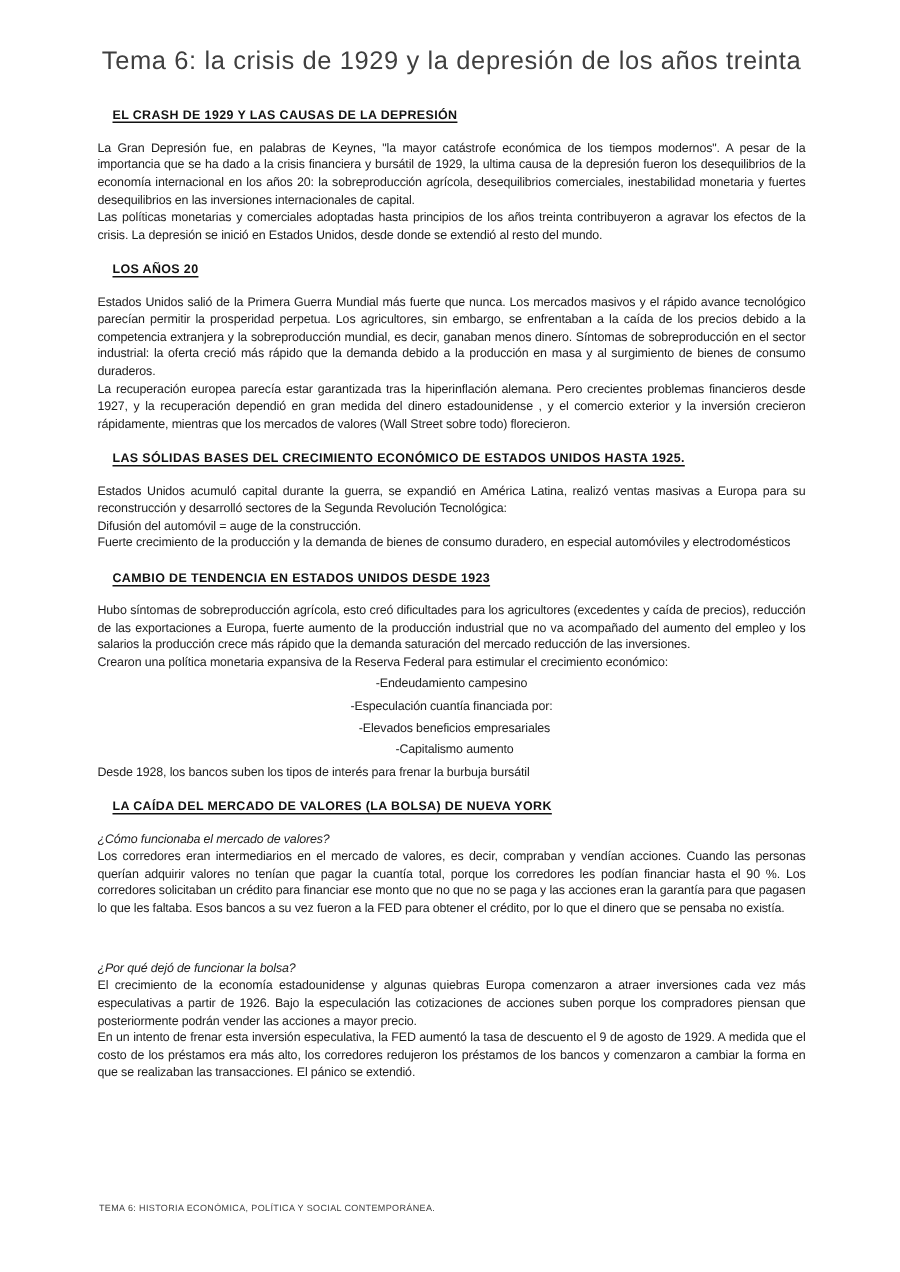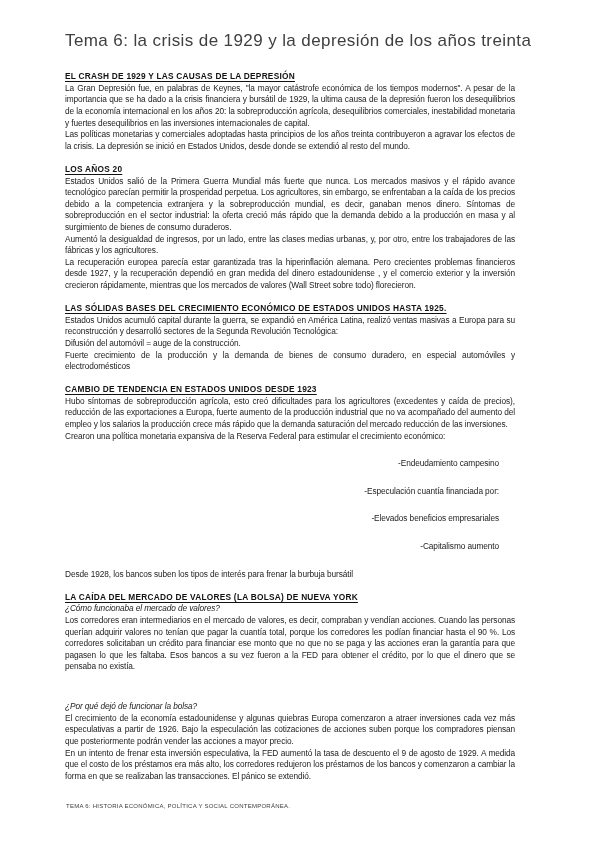--- a/index.html
+++ b/index.html
@@ -2,50 +2,50 @@
 <html><head>
 <meta charset="utf-8">
 <style>
   html, body { margin: 0; padding: 0; background: #ffffff; }
   .page {
     position: relative;
     width: 600px;
     height: 848px;
     background: #ffffff;
     box-sizing: border-box;
-    padding: 30px 85px 0 65px;
+    padding: 30px 63px 0 65px;
     font-family: "Liberation Sans", sans-serif;
     color: #1c1c1c;
     overflow: hidden;
   }
   .title {
     margin: 0 0 20px 0;
     font-size: 17px;
     font-weight: 400;
     letter-spacing: 0.4px;
     color: #3f3f3f;
     text-align: center;
     line-height: 1.25;
     white-space: nowrap;
   }
   .content { font-size: 8.3px; line-height: 11.6px; letter-spacing: -0.1px; }
   .doc-section { margin: 11.6px 0 0 0; }
   .doc-section:first-child { margin-top: 0; }
   .heading {
-    margin: 0;
+    margin: 10px;
     font-size: 8.3px;
     font-weight: 700;
     letter-spacing: 0.25px;
     color: #111111;
     text-decoration: underline;
     text-underline-offset: 1.5px;
   }
   .para { margin: 0; text-align: justify; }
   .para-left { margin: 0; text-align: left; font-style: italic; }
-  .list-item { margin: 16px; text-align: right; }
+  .list-item { margin: 3px; text-align: center; }
   .list-item.sub { padding-left: 4px; }
   .gap { height: 11.6px; }
   .footer {
     position: absolute;
     left: 66px;
     top: 803px;
     font-size: 6px;
     letter-spacing: 0.25px;
     color: #3c3c3c;
   }
@@ -57,21 +57,20 @@
   <h1 class="title">Tema 6: la crisis de 1929 y la depresión de los años treinta</h1>
   <main class="content" id="sections">
       <section class="doc-section">
         <h2 class="heading">EL CRASH DE 1929 Y LAS CAUSAS DE LA DEPRESIÓN</h2>
         <p class="para">La Gran Depresión fue, en palabras de Keynes, "la mayor catástrofe económica de los tiempos modernos". A pesar de la importancia que se ha dado a la crisis financiera y bursátil de 1929, la ultima causa de la depresión fueron los desequilibrios de la economía internacional en los años 20: la sobreproducción agrícola, desequilibrios comerciales, inestabilidad monetaria y fuertes desequilibrios en las inversiones internacionales de capital.</p>
         <p class="para">Las políticas monetarias y comerciales adoptadas hasta principios de los años treinta contribuyeron a agravar los efectos de la crisis. La depresión se inició en Estados Unidos, desde donde se extendió al resto del mundo.</p>
       </section>
       <section class="doc-section">
         <h2 class="heading">LOS AÑOS 20</h2>
         <p class="para">Estados Unidos salió de la Primera Guerra Mundial más fuerte que nunca. Los mercados masivos y el rápido avance tecnológico parecían permitir la prosperidad perpetua. Los agricultores, sin embargo, se enfrentaban a la caída de los precios debido a la competencia extranjera y la sobreproducción mundial, es decir, ganaban menos dinero. Síntomas de sobreproducción en el sector industrial: la oferta creció más rápido que la demanda debido a la producción en masa y al surgimiento de bienes de consumo duraderos.</p>
-        <p class="para">Aumentó la desigualdad de ingresos, por un lado, entre las clases medias urbanas, y, por otro, entre los trabajadores de las fábricas y los agricultores.</p>
         <p class="para">La recuperación europea parecía estar garantizada tras la hiperinflación alemana. Pero crecientes problemas financieros desde 1927, y la recuperación dependió en gran medida del dinero estadounidense , y el comercio exterior y la inversión crecieron rápidamente, mientras que los mercados de valores (Wall Street sobre todo) florecieron.</p>
       </section>
       <section class="doc-section">
         <h2 class="heading">LAS SÓLIDAS BASES DEL CRECIMIENTO ECONÓMICO DE ESTADOS UNIDOS HASTA 1925.</h2>
         <p class="para">Estados Unidos acumuló capital durante la guerra, se expandió en América Latina, realizó ventas masivas a Europa para su reconstrucción y desarrolló sectores de la Segunda Revolución Tecnológica:</p>
         <p class="para">Difusión del automóvil = auge de la construcción.</p>
         <p class="para">Fuerte crecimiento de la producción y la demanda de bienes de consumo duradero, en especial automóviles y electrodomésticos</p>
       </section>
       <section class="doc-section">
         <h2 class="heading">CAMBIO DE TENDENCIA EN ESTADOS UNIDOS DESDE 1923</h2>

